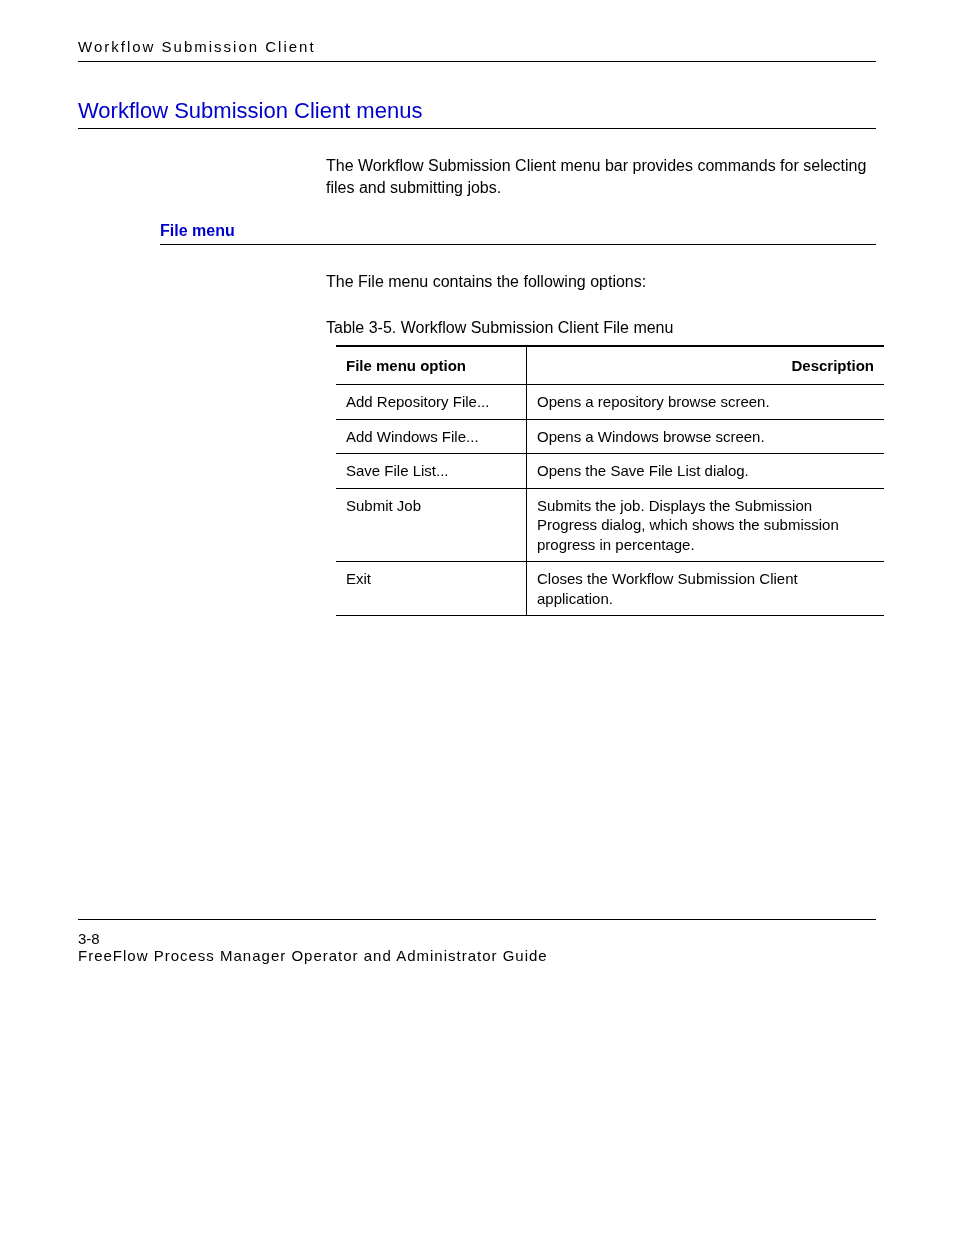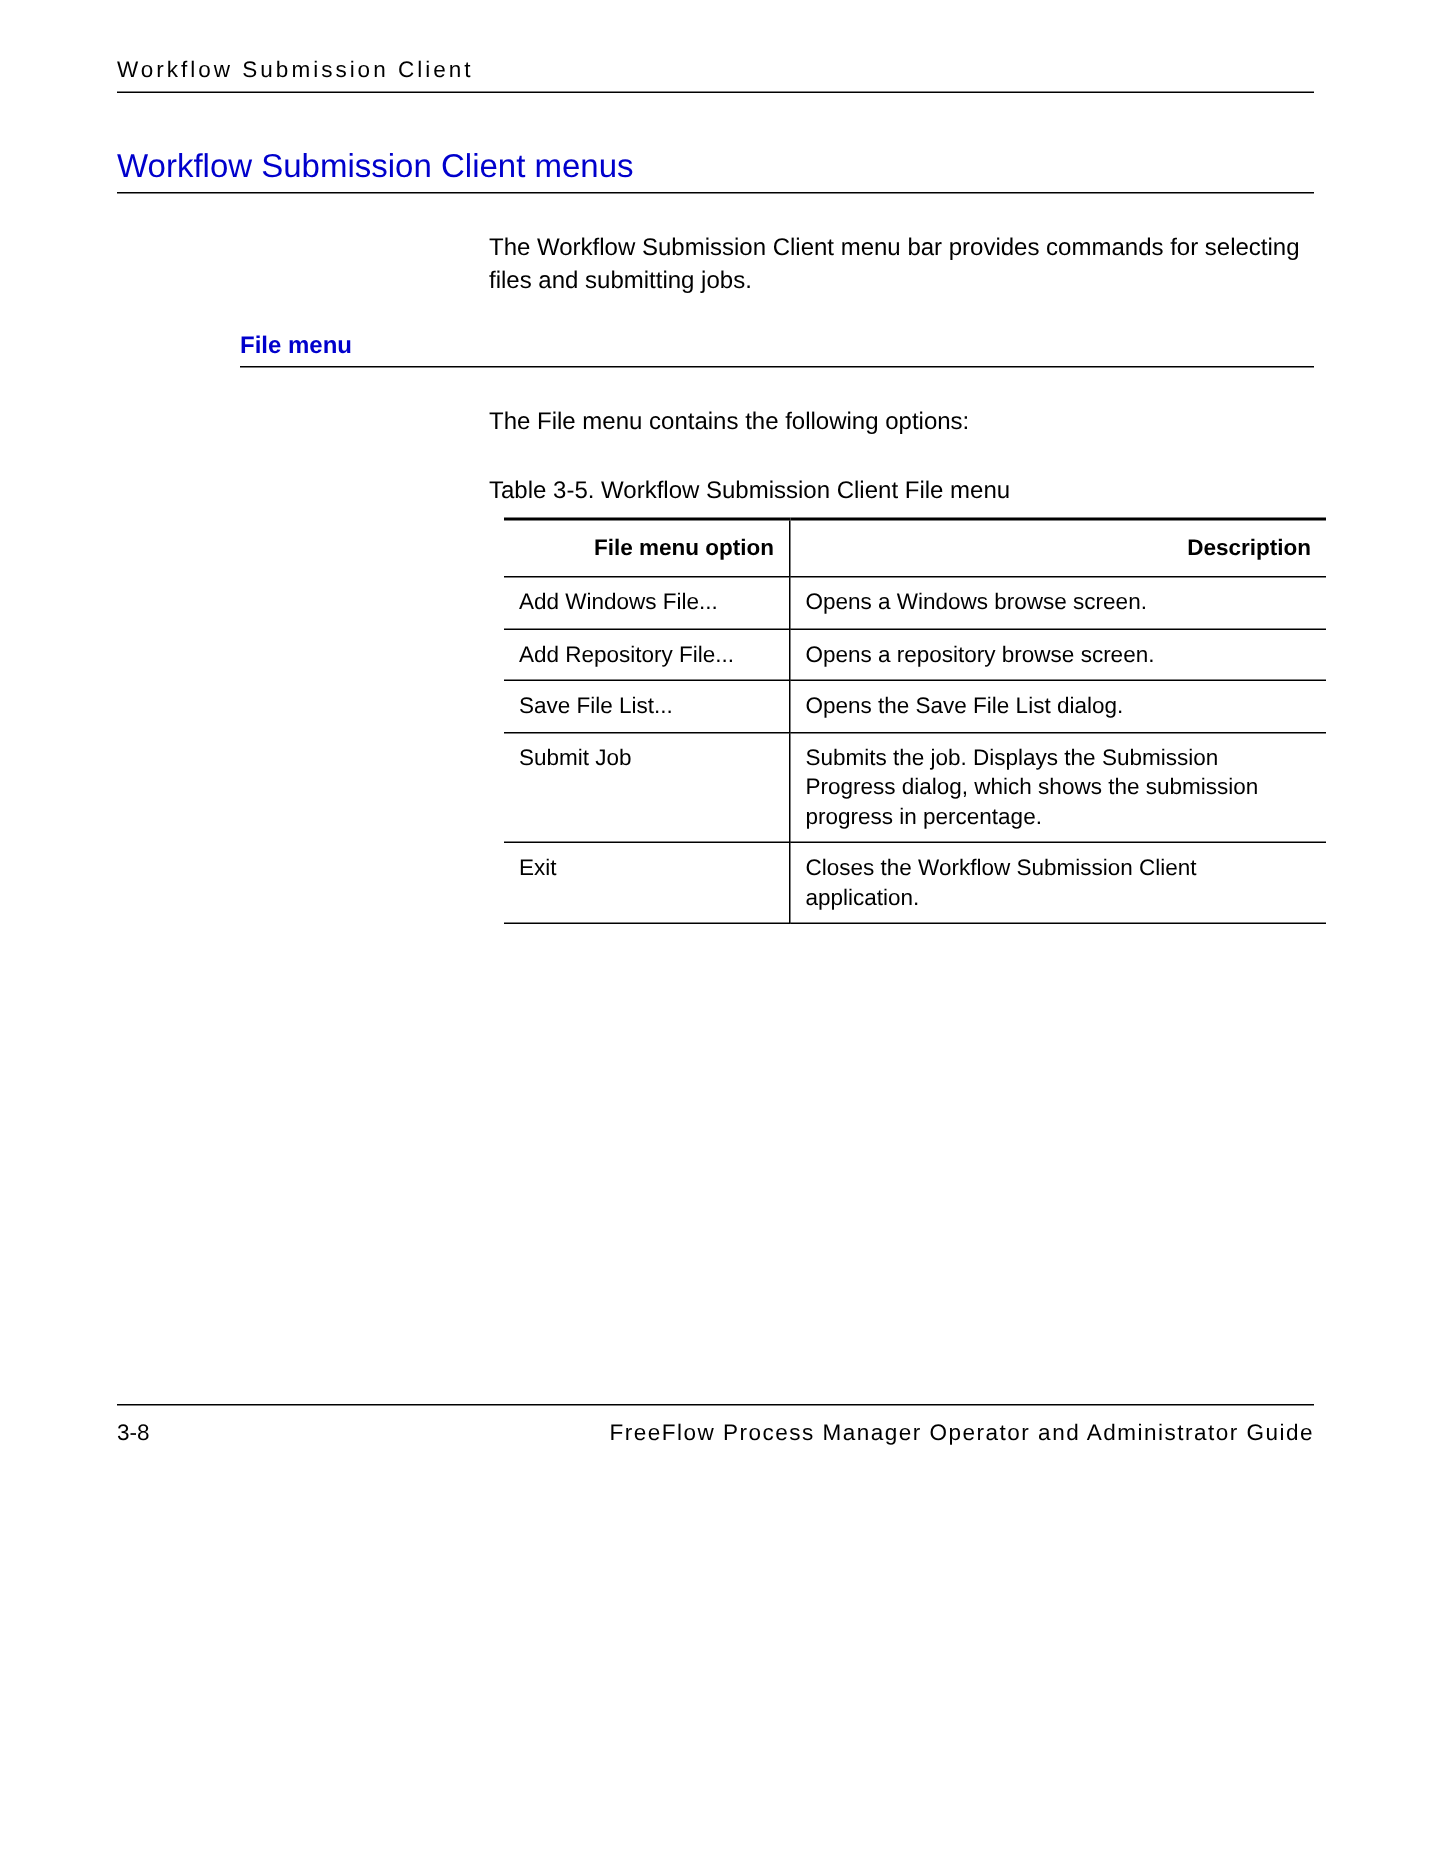--- a/index.html
+++ b/index.html
@@ -68,39 +68,40 @@
     padding: 10px 10px;
     border-top: 2px solid #000;
     border-bottom: 1px solid #000;
     font-size: 15px;
   }
   table.file-menu th:first-child,
   table.file-menu td:first-child {
     width: 170px;
     border-right: 1px solid #000;
   }
-  table.file-menu th:first-child { text-align: right; }
+  table.file-menu th:first-child { text-align: left; }
   table.file-menu th:last-child { text-align: right; }
   table.file-menu td {
     padding: 7px 10px;
     border-bottom: 1px solid #000;
     vertical-align: top;
     font-size: 15px;
     line-height: 1.3;
   }
   .footer {
     position: absolute;
     left: 78px;
     right: 78px;
     bottom: 42px;
     border-top: 1px solid #000;
     padding-top: 10px;
     font-size: 15px;
     display: flex;
     justify-content: space-between;
+    flex-direction: column;
   }
   .footer .right {
     letter-spacing: 1px;
   }
 </style>
 </head>
 <body>
 
 <div class="page">
   <div class="running-head">Workflow Submission Client</div>
@@ -120,26 +121,26 @@
 
     <table class="file-menu">
       <thead>
         <tr>
           <th>File menu option</th>
           <th>Description</th>
         </tr>
       </thead>
       <tbody>
         <tr>
+          <td>Add Repository File...</td>
+          <td>Opens a repository browse screen.</td>
+        </tr>
+        <tr>
           <td>Add Windows File...</td>
           <td>Opens a Windows browse screen.</td>
-        </tr>
-        <tr>
-          <td>Add Repository File...</td>
-          <td>Opens a repository browse screen.</td>
         </tr>
         <tr>
           <td>Save File List...</td>
           <td>Opens the Save File List dialog.</td>
         </tr>
         <tr>
           <td>Submit Job</td>
           <td>Submits the job. Displays the Submission Progress dialog, which shows the submission progress in percentage.</td>
         </tr>
         <tr>

